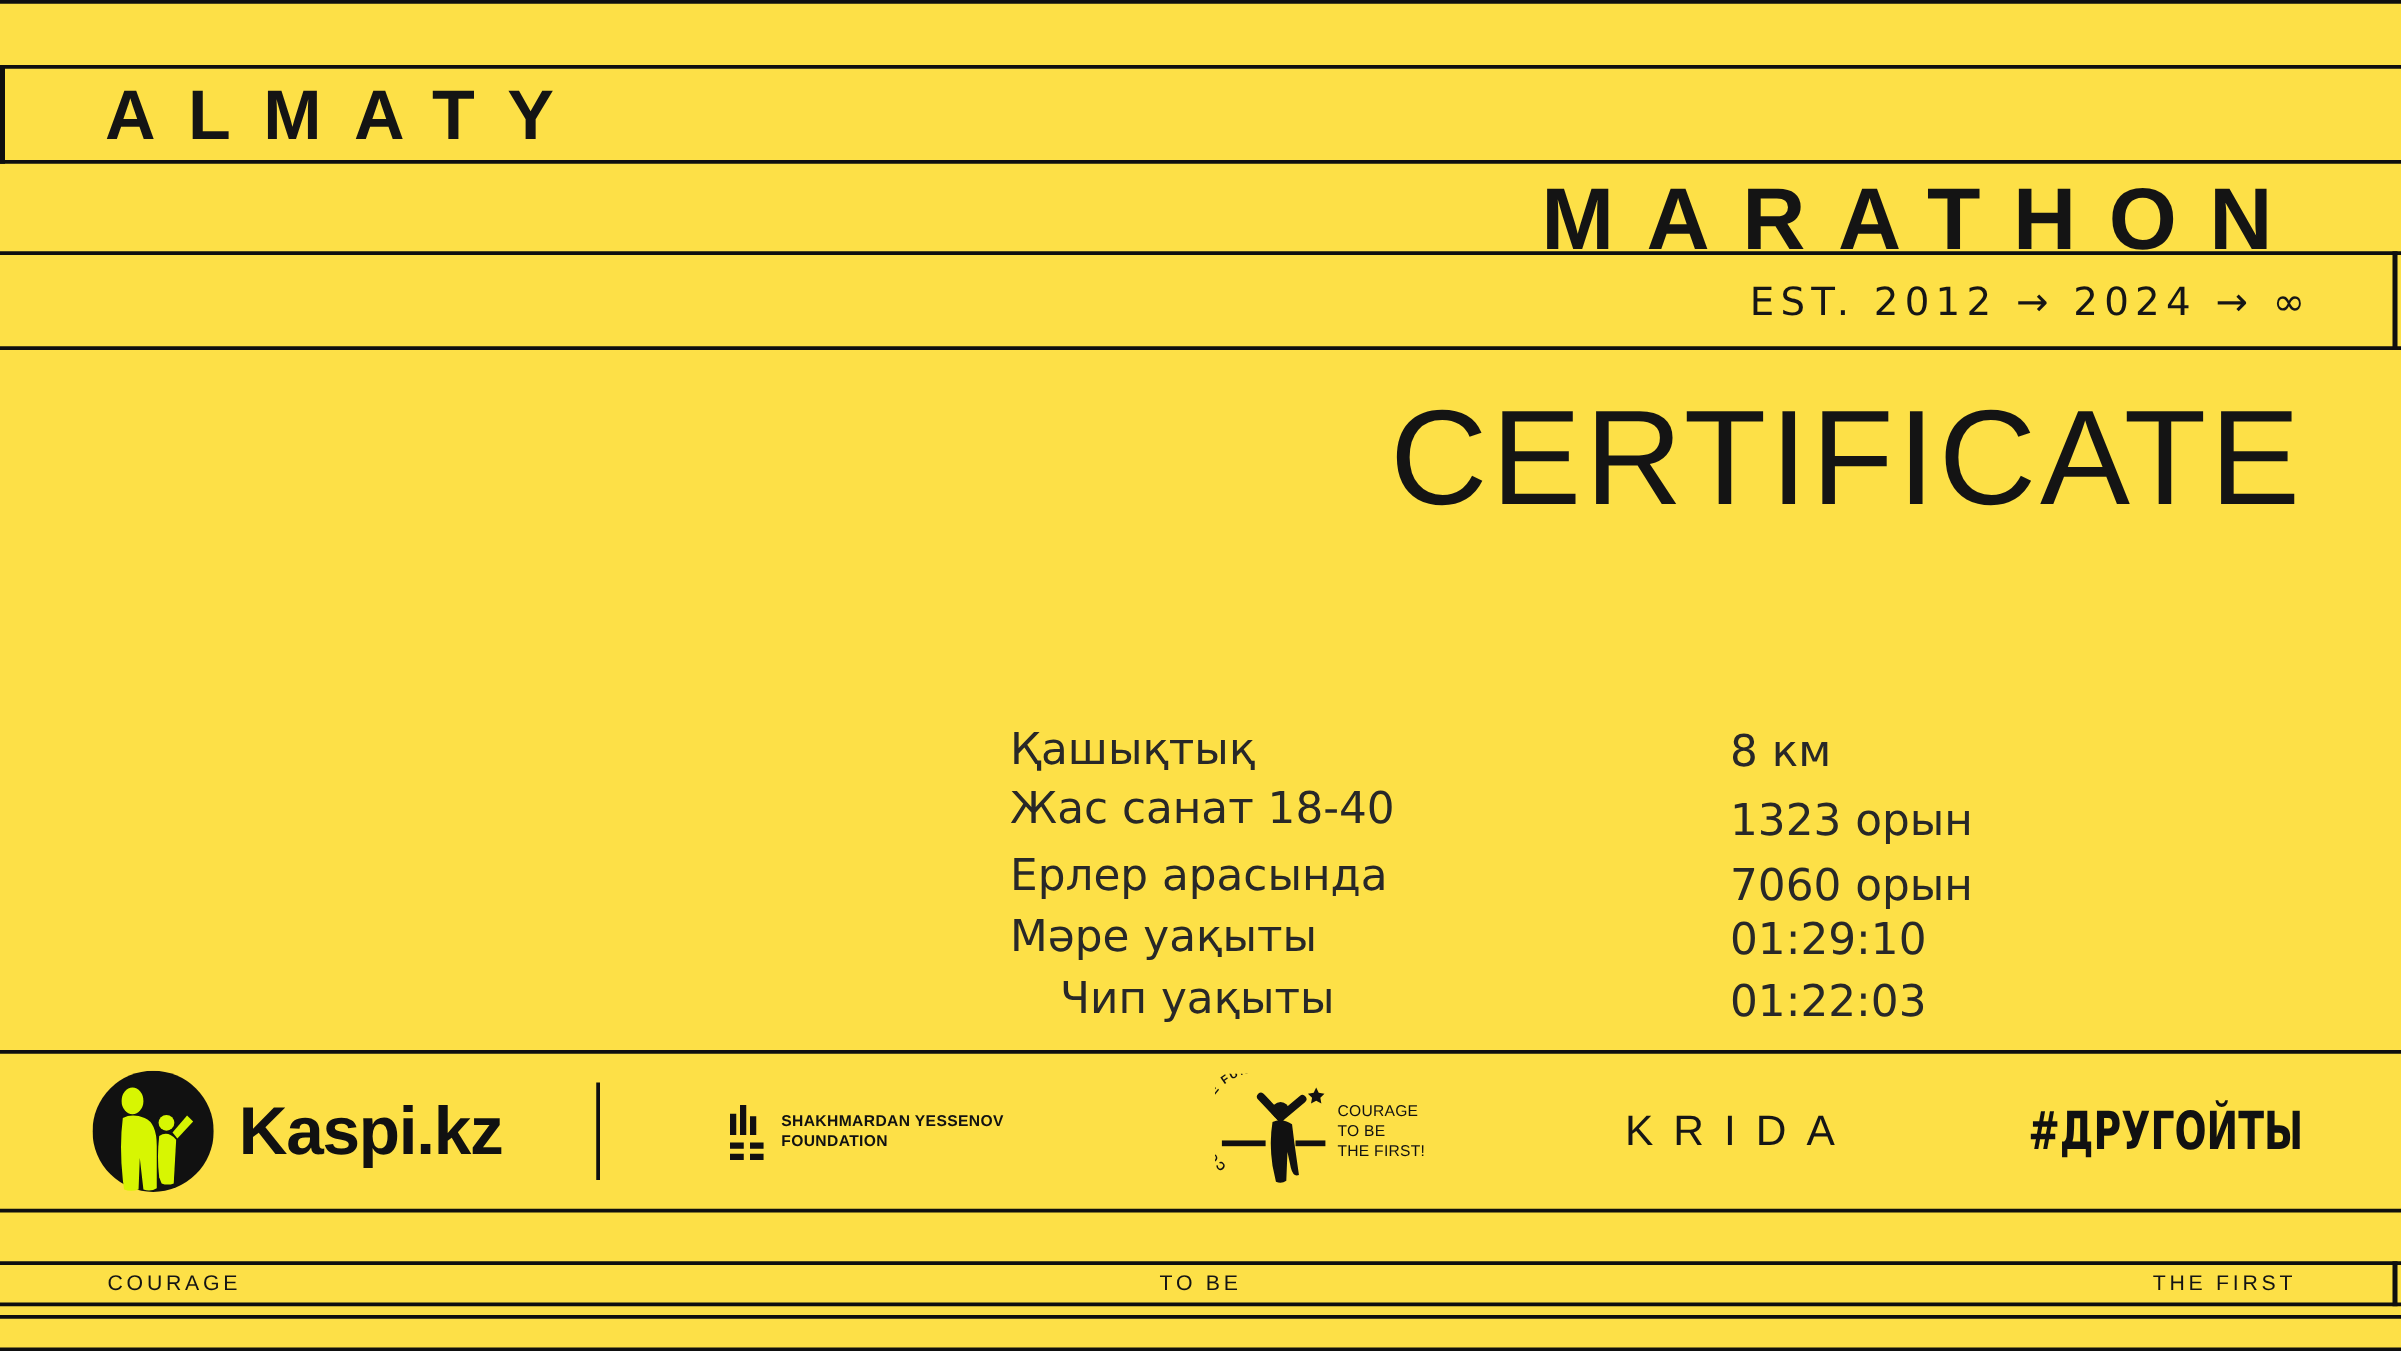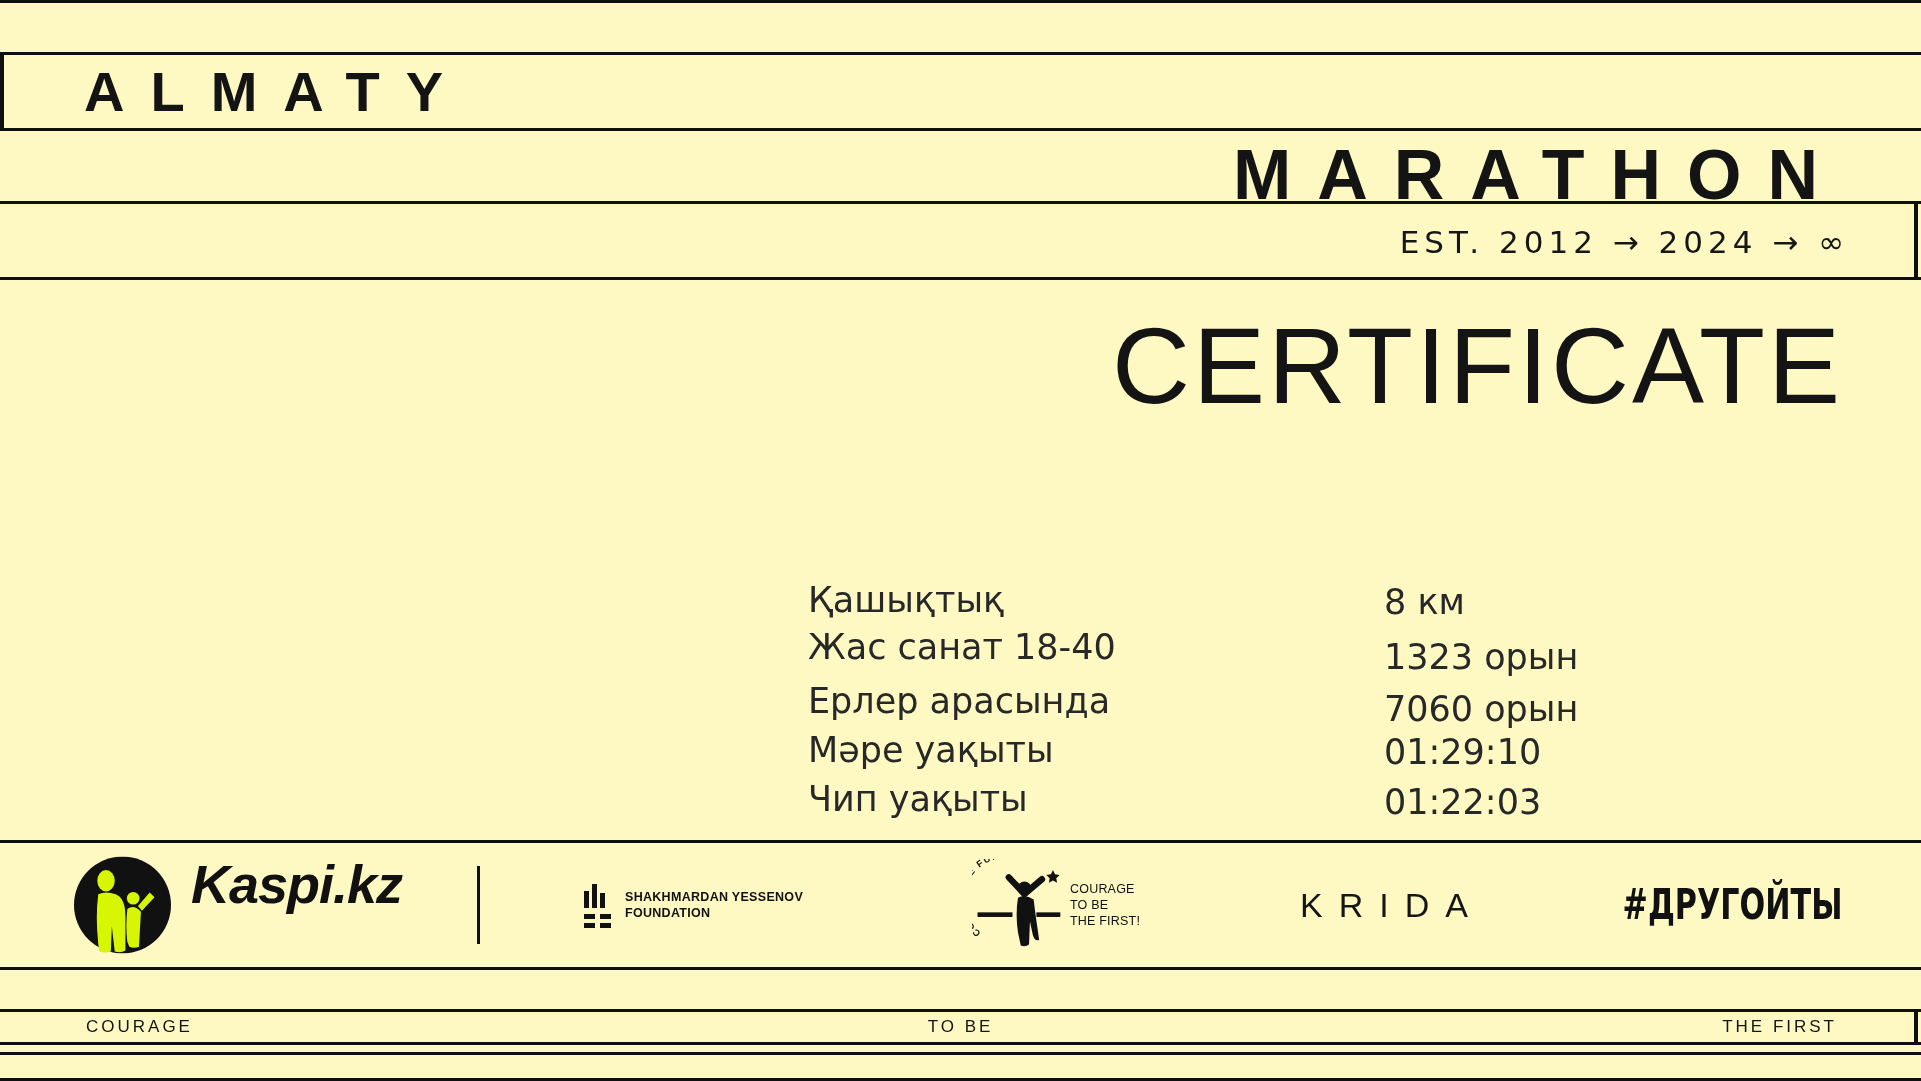--- a/index.html
+++ b/index.html
@@ -1,19 +1,19 @@
 <!DOCTYPE html>
 <html><head>
 <meta charset="utf-8">
 <style>
   html,body{margin:0;padding:0;}
   .stage{
     position:relative;
     width:1921px;height:1081px;
-    background:#fef9c3;
+    background:#fde047;
     overflow:hidden;
     font-family:"Liberation Sans",sans-serif;
     color:#141414;
   }
   .hline{position:absolute;left:0;width:100%;height:3px;background:#0f0f0f;}
   #ln-top{top:0;}
   #ln-1{top:52px;}
   #ln-2{top:128px;}
   #ln-3{top:201px;}
   #ln-4{top:277px;}
@@ -39,25 +39,25 @@
                font-family:"DejaVu Sans",sans-serif;color:#242424;line-height:1;white-space:nowrap;}
 
   .details{position:absolute;left:808px;top:583px;width:780px;
            font-family:"DejaVu Sans",sans-serif;font-size:35px;font-weight:500;color:#282828;}
   .drow{position:absolute;left:0;white-space:nowrap;line-height:1;}
   .dval{position:absolute;left:576px;white-space:nowrap;line-height:1;}
   #r1{top:0;}    #v1{top:2px;}
   #r2{top:47px;} #v2{top:57px;}
   #r3{top:101px;}#v3{top:109px;}
   #r4{top:150px;}#v4{top:152px;}
-  #r5{top:199px;}#v5{top:202px;}
+  #r5{top:199px;margin-left:40px;}#v5{top:202px;}
 
   .sponsors{position:absolute;left:0;top:843px;width:100%;height:124px;}
   .spon{position:absolute;top:50%;transform:translateY(-50%);}
-  #kaspi-group{left:74px;display:flex;align-items:flex-start;gap:20px;font-style:italic;}
+  #kaspi-group{left:74px;display:flex;align-items:center;gap:20px;}
   #kaspi-text{font-size:54px;font-weight:700;letter-spacing:-1px;color:#111;line-height:1;}
   #spon-divider{left:477px;top:50%;transform:translateY(-50%);width:3px;height:78px;background:#0f0f0f;position:absolute;}
   #yessenov-group{left:584px;display:flex;align-items:center;gap:14px;}
   .yess-text{font-size:12.5px;font-weight:700;line-height:1.3;letter-spacing:0.3px;color:#111;}
   #fund-group{left:972px;display:flex;align-items:center;gap:6px;}
   .fund-text{font-size:12.5px;font-weight:500;line-height:1.3;letter-spacing:0.2px;color:#111;}
   #krida{left:1300px;font-size:34px;font-weight:400;letter-spacing:16px;color:#161616;line-height:1;}
   #hashtag{right:78px;font-size:42px;font-weight:800;font-family:"DejaVu Sans",sans-serif;color:#111;
            transform:translateY(-50%) scaleX(0.72);transform-origin:right center;line-height:1;}
 

